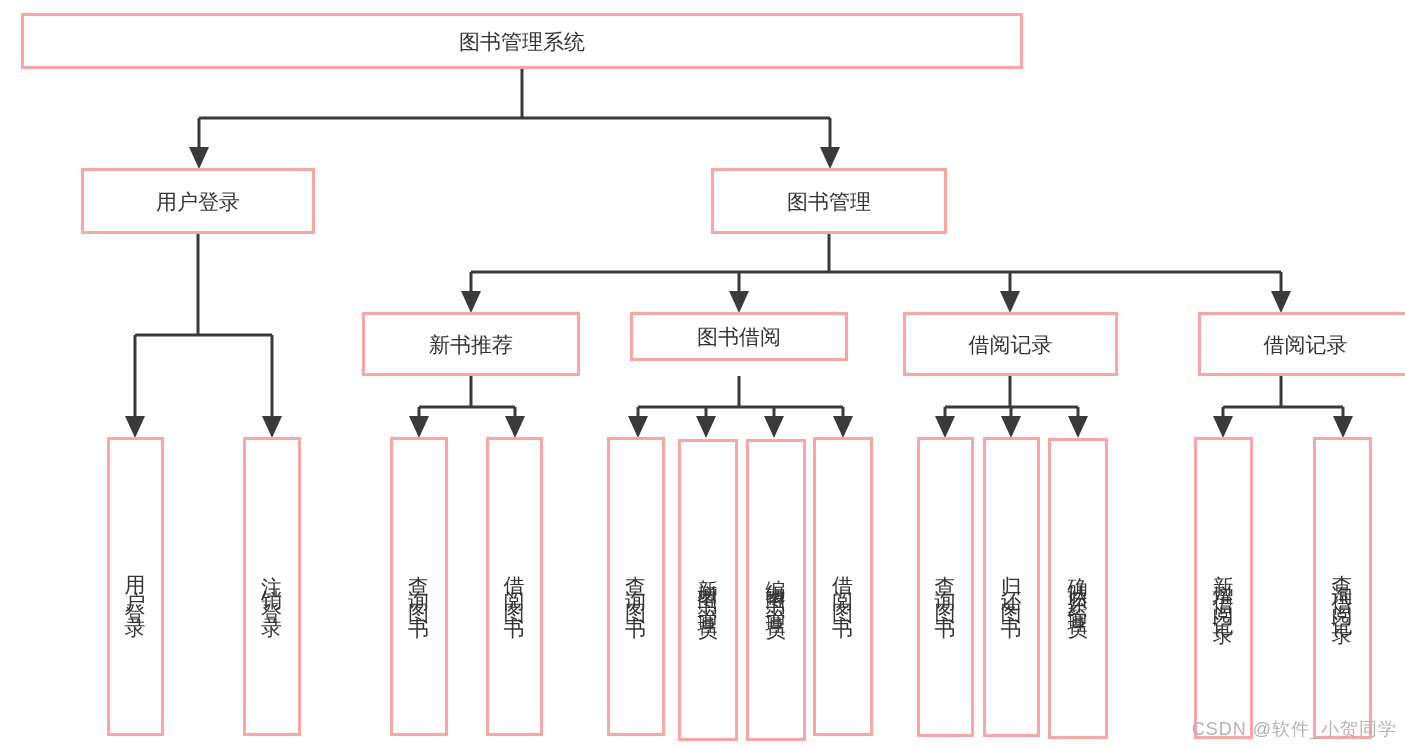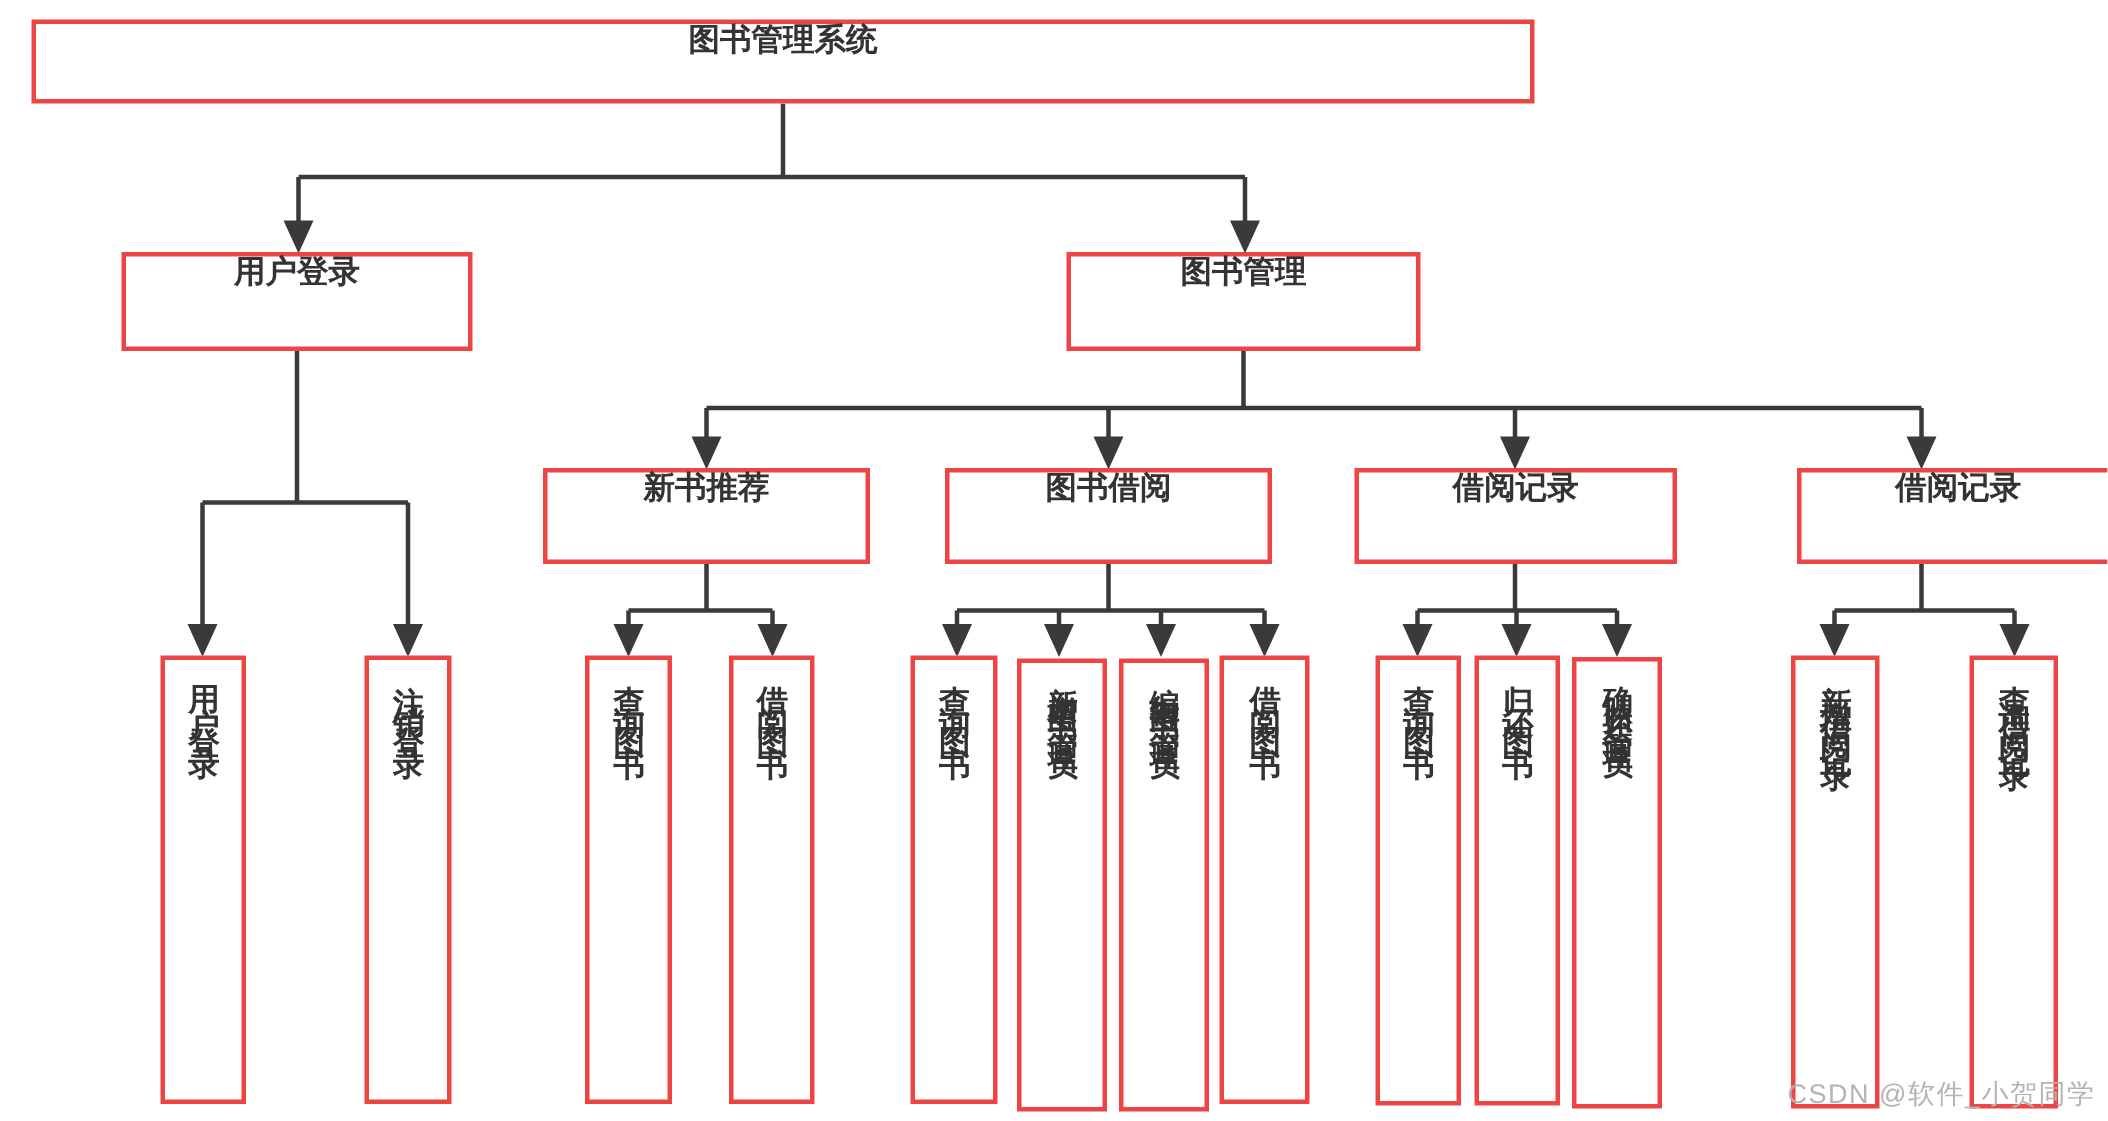--- a/index.html
+++ b/index.html
@@ -30,27 +30,27 @@
     stroke-width: 3;
   }
   #connectors polygon {
     fill: #3a3a3a;
     stroke: none;
   }
   .node {
     position: absolute;
     box-sizing: border-box;
     background: #ffffff;
-    border: 3px solid #ef4444;
+    border: 3px solid #fca5a5;
     display: flex;
+    align-items: center;
     justify-content: center;
     font-size: 21px;
     line-height: 1;
     z-index: 2;
-    font-weight: bold;
   }
   .vtext {
     writing-mode: vertical-rl;
     text-orientation: mixed;
     line-height: 1;
     white-space: nowrap;
   }
   .s4 { letter-spacing: 14px; }  
   .s6 { letter-spacing: 10px; }  
   .s9 { letter-spacing: 6px; font-size: 20px; }  
@@ -126,21 +126,21 @@
   <div class="node" style="left:81px; top:168px; width:234px; height:66px;">
     <span>用户登录</span>
   </div>
   <div class="node" style="left:711px; top:168px; width:236px; height:66px;">
     <span>图书管理</span>
   </div>
 
   <div class="node" style="left:362px; top:312px; width:218px; height:64px;">
     <span>新书推荐</span>
   </div>
-  <div class="node" style="left:630px; top:312px; width:218px; height:64px;">
+  <div class="node" style="left:630px; top:312px; width:218px; height:49px;">
     <span>图书借阅</span>
   </div>
   <div class="node" style="left:903px; top:312px; width:215px; height:64px;">
     <span>借阅记录</span>
   </div>
   <div class="node" style="left:1174px; top:312px; width:215px; height:64px;margin-left:24px;">
     <span>借阅记录</span>
   </div>
 
   <div class="node" style="left:107px; top:437px; width:57px; height:299px;">

